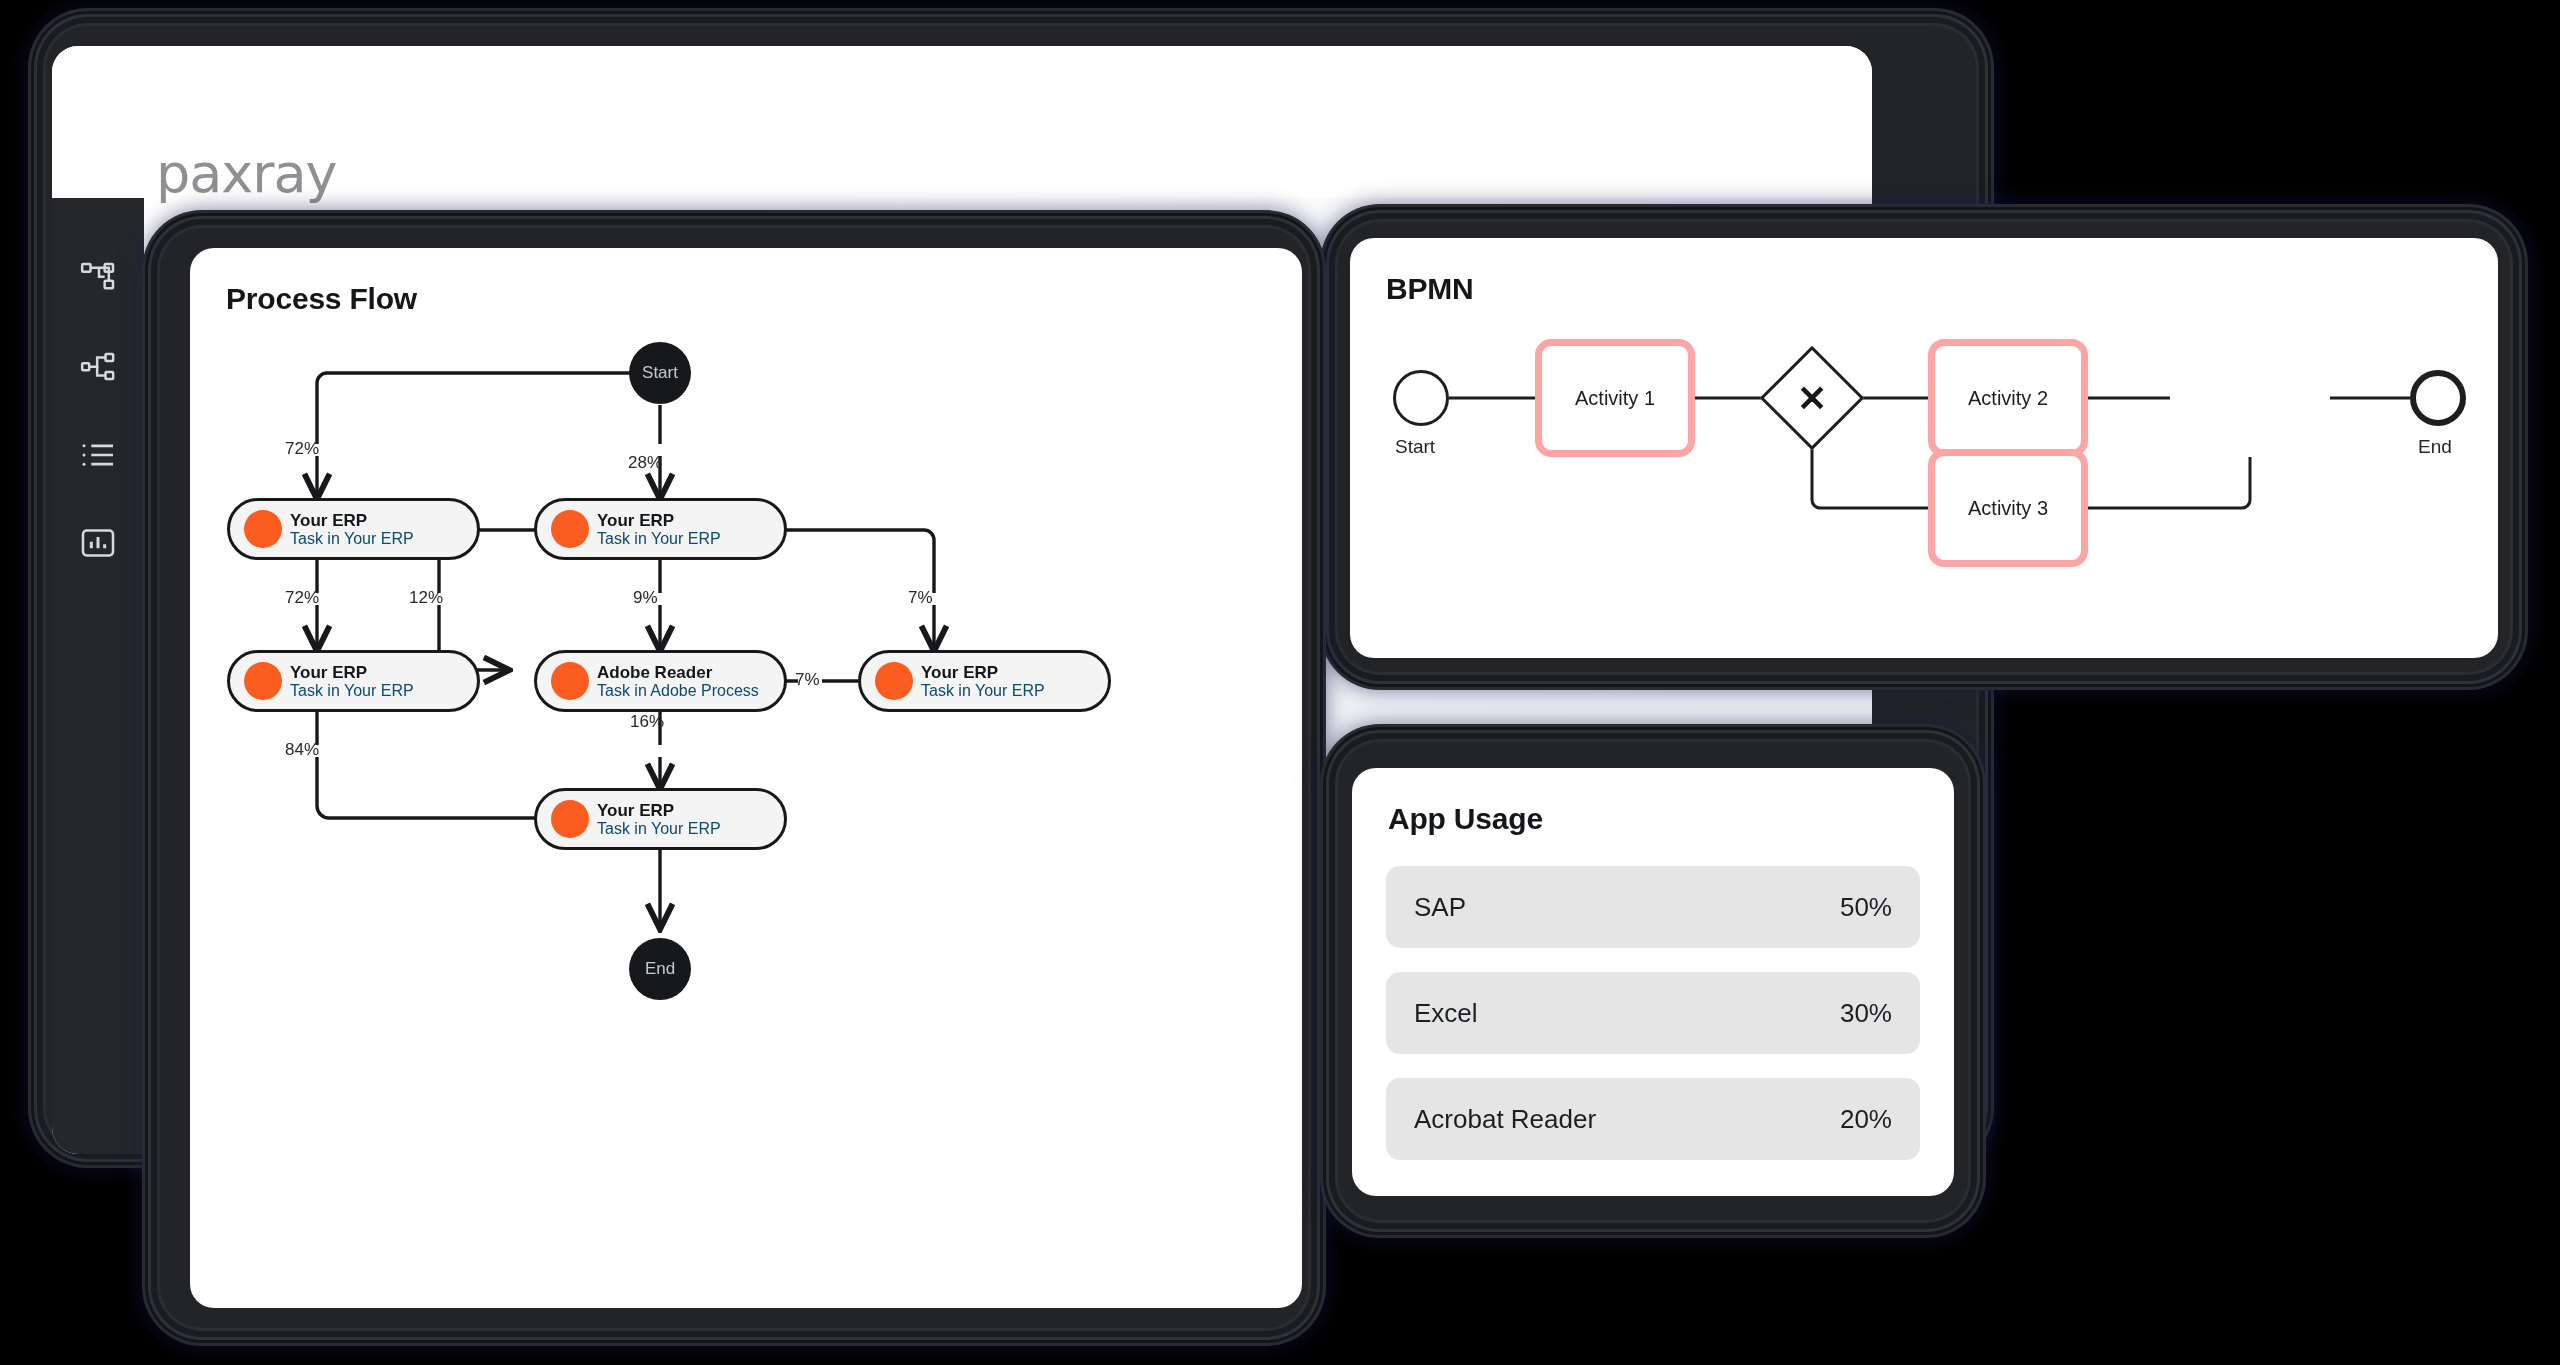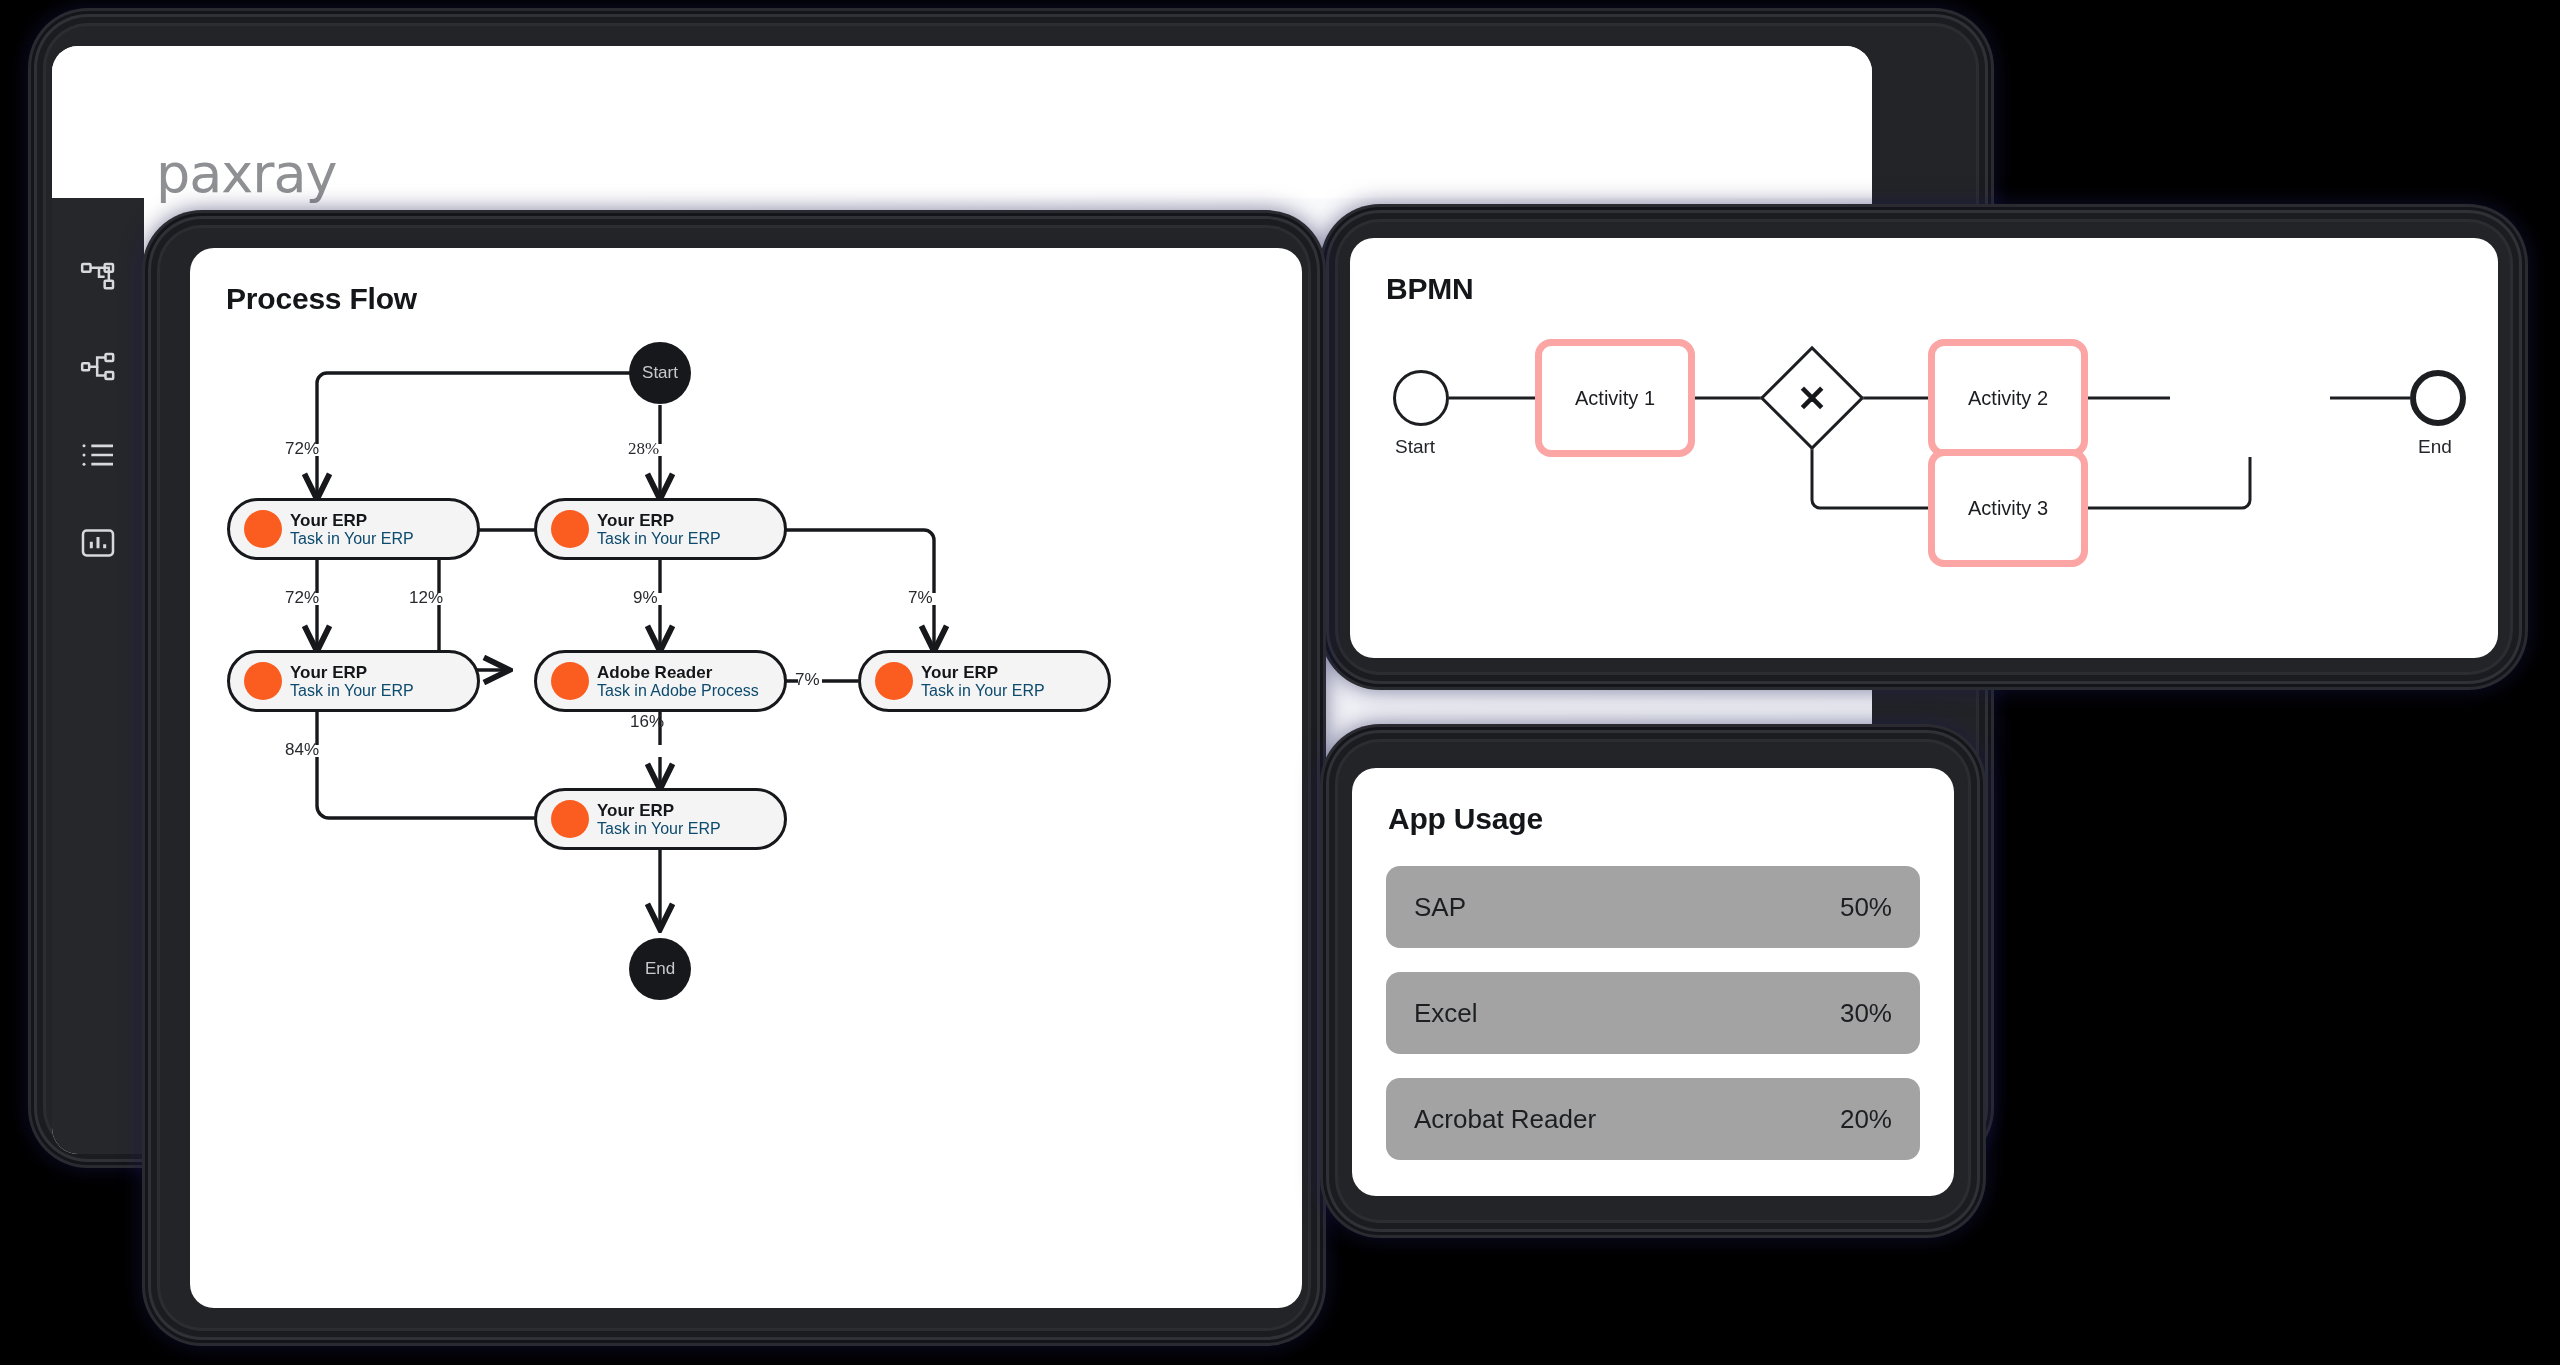--- a/index.html
+++ b/index.html
@@ -139,21 +139,21 @@
     transform: rotate(45deg);
   }
   .gateway-x {
     position: absolute; font-size: 36px; font-weight: 700; color: #15171b;
     font-family: "Liberation Sans", sans-serif;
   }
 
   
   .usage-row {
     position: absolute; left: 34px; width: 534px; height: 82px;
-    background: #a3a3a3; border-radius: 14px;
+    background: #e5e5e5; border-radius: 14px;
     display: flex; align-items: center; justify-content: space-between;
     padding: 0 28px; cursor: pointer;
   }
   .usage-name { font-size: 26px; color: #1c1e22; }
   .usage-val  { font-size: 26px; color: #1c1e22; }
 </style>
 </head>
 <body>
 
 <div id="stage">
@@ -339,21 +339,21 @@
 
     <div class="pnode" style="left:344px; top:540px; width:253px;">
       <div class="dot"></div>
       <div class="txt">
         <div class="t1">Your ERP</div>
         <div class="t2">Task in Your ERP</div>
       </div>
     </div>
 
     <div class="plabel" style="left:95px;  top:191px;">72%</div>
-    <div class="plabel" style="left:438px; top:191px;font-family:Liberation Serif, serif;">28%</div>
+    <div class="plabel" style="left:438px; top:205px;">28%</div>
     <div class="plabel" style="left:95px;  top:340px;">72%</div>
     <div class="plabel" style="left:219px; top:340px;">12%</div>
     <div class="plabel" style="left:443px; top:340px;">9%</div>
     <div class="plabel" style="left:718px; top:340px;">7%</div>
     <div class="plabel" style="left:605px; top:422px;">7%</div>
     <div class="plabel" style="left:95px;  top:492px;">84%</div>
     <div class="plabel" style="left:440px; top:464px;">16%</div>
   </div>
 
   <div class="frame" id="frame-usage"></div>

